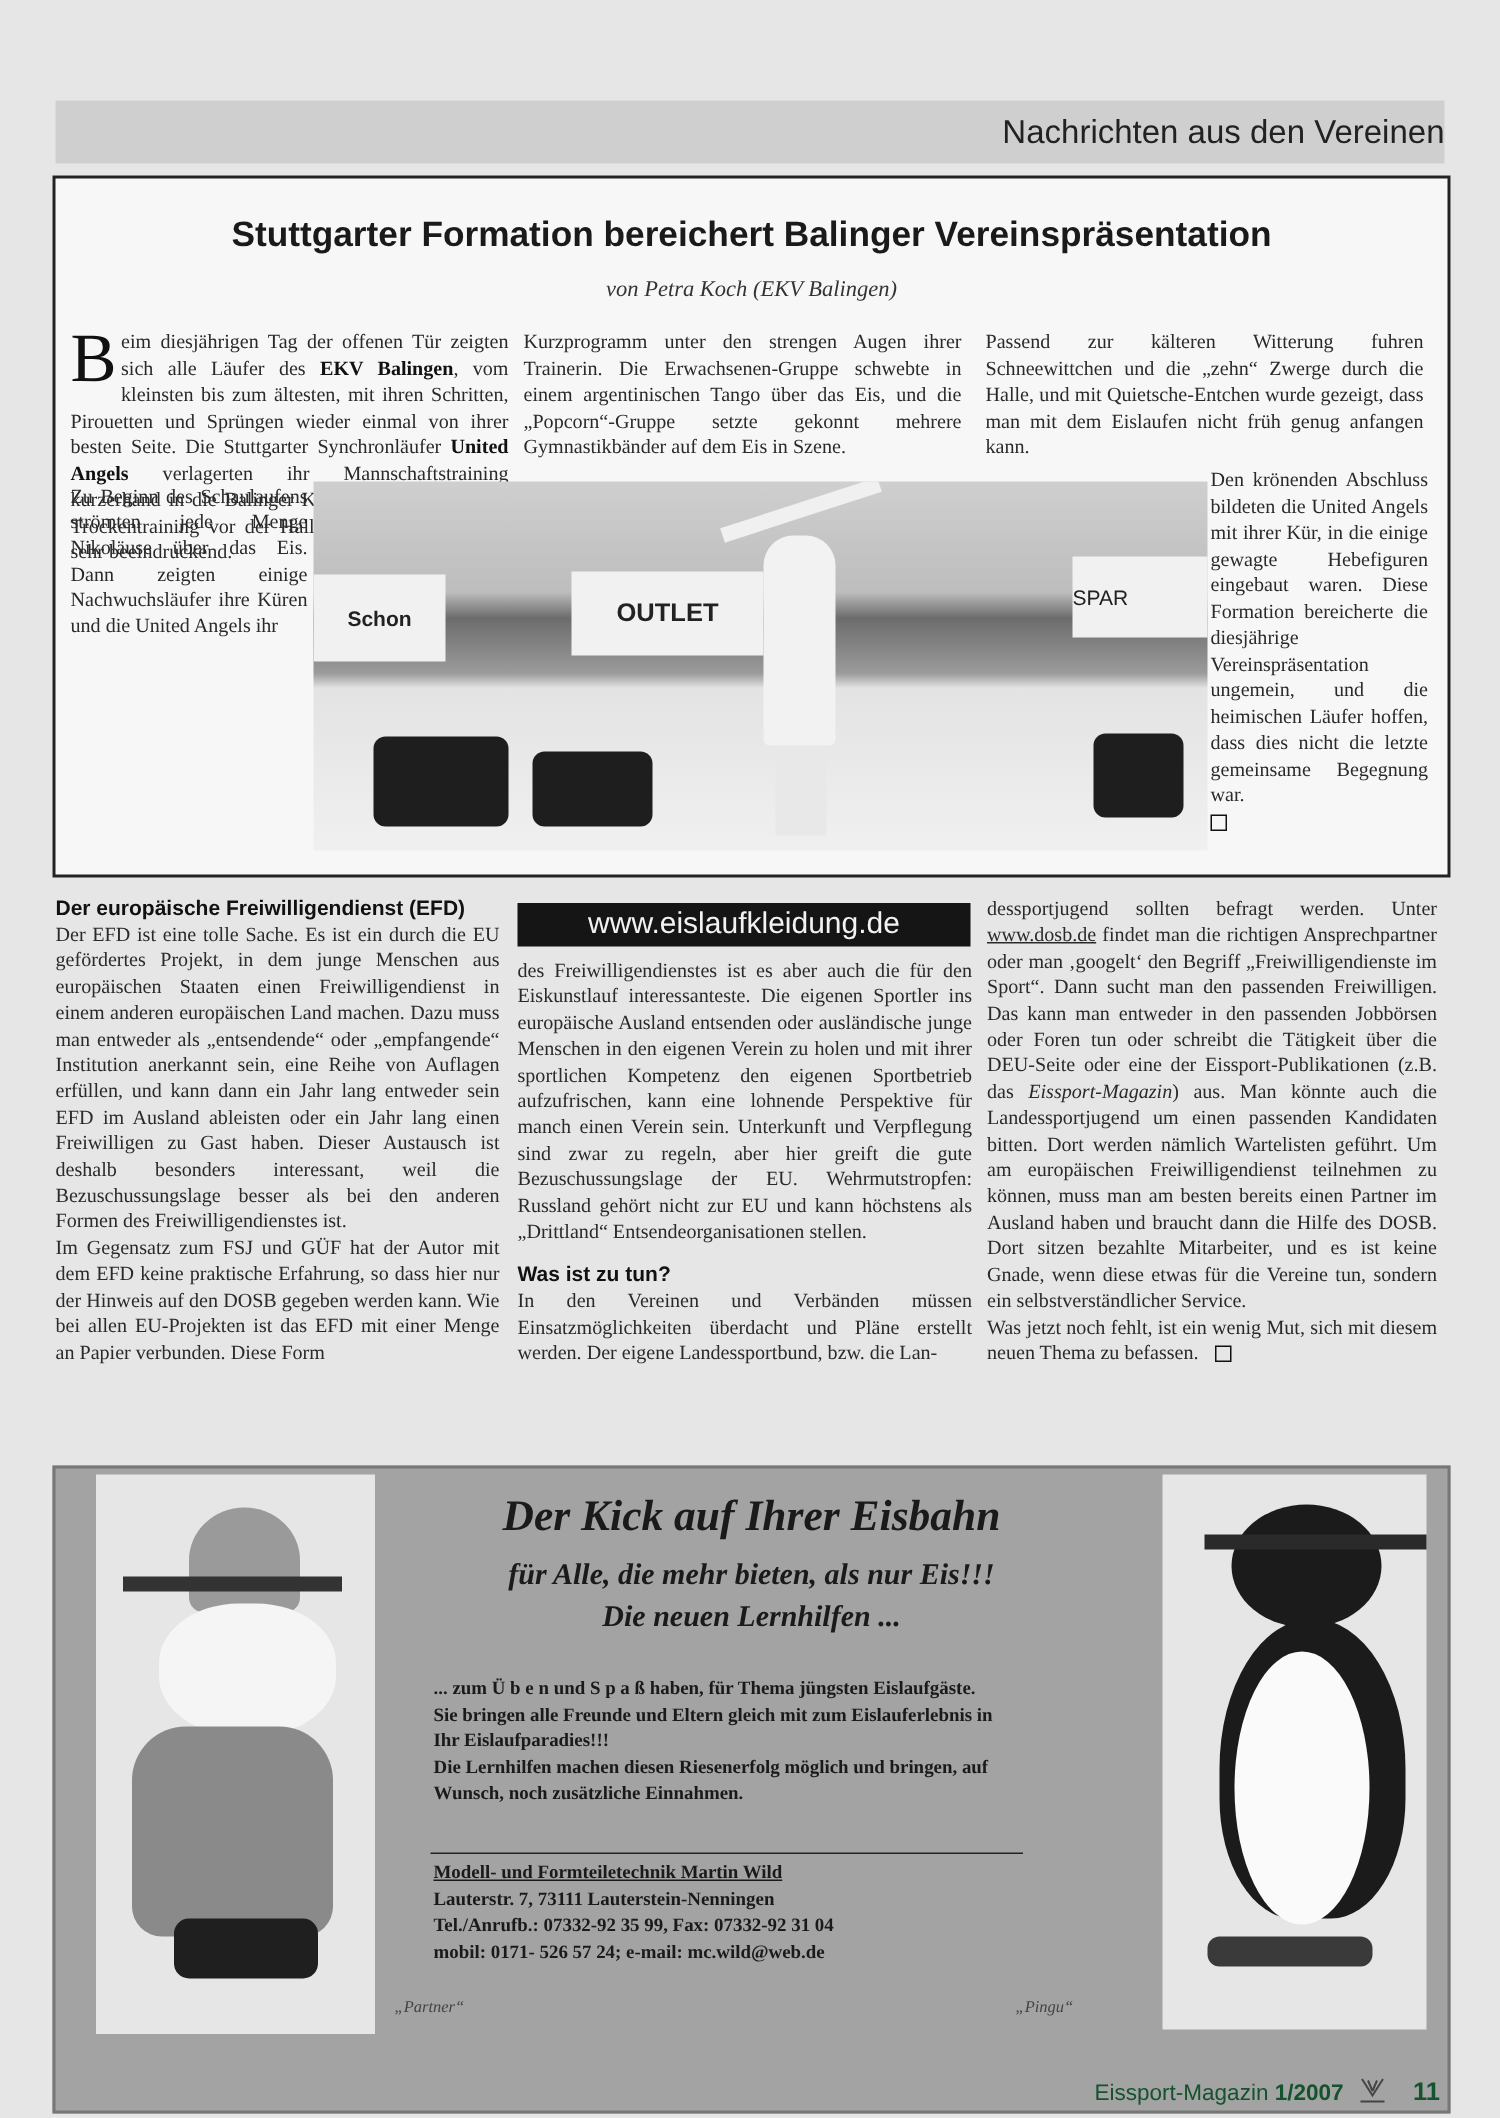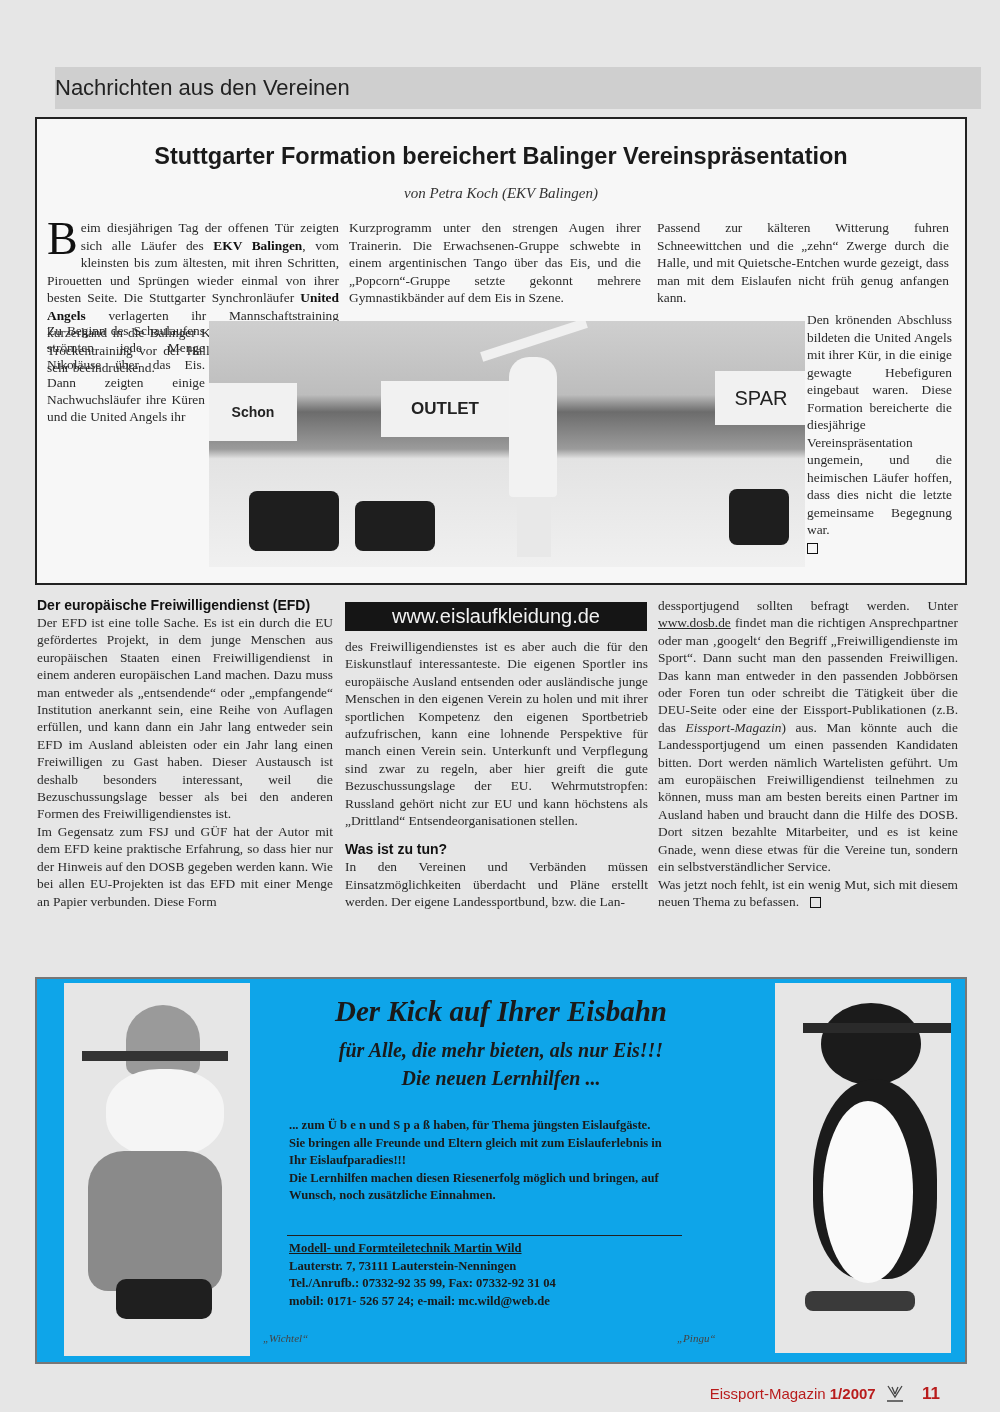--- a/index.html
+++ b/index.html
@@ -6,21 +6,21 @@
   body {
     width: 1000px; height: 1412px; position: relative; overflow: hidden;
     background: #e6e6e6;
     font-family: "Liberation Serif", serif;
     color: #222;
   }
   .sec-header {
     position: absolute; left: 37px; top: 67px; width: 926px; height: 42px;
     background: #cfcfcf;
     font-family: "Liberation Sans", sans-serif;
-    font-size: 22px; color: #222; text-align: left; line-height: 42px; margin-left: 18px;
+    font-size: 22px; color: #222; text-align: right; line-height: 42px;
   }
   .article-box {
     position: absolute; left: 35px; top: 117px; width: 932px; height: 468px;
     background: #f7f7f7; border: 2px solid #222; box-sizing: border-box;
   }
   .article-title {
     position: absolute; left: 0; right: 0; top: 24px; text-align: center;
     font-family: "Liberation Sans", sans-serif; font-weight: bold;
     font-size: 23.5px; color: #1a1a1a;
   }
@@ -40,30 +40,30 @@
   .ph-ad { position: absolute; background: #f1f1f1; font-family: "Liberation Sans", sans-serif; color: #222; font-weight: bold; text-align: center; }
   .ph-fig { position: absolute; background: #1e1e1e; border-radius: 8px; }
   .checkbox-sym { display: inline-block; width: 9px; height: 9px; border: 1.5px solid #111; vertical-align: middle; }
   .sub-head { font-family: "Liberation Sans", sans-serif; font-weight: bold; font-size: 14px; line-height: 17px; color: #111; }
   .url-banner {
     position: absolute; left: 345px; top: 602px; width: 302px; height: 29px;
     background: #151515; color: #f2f2f2; text-align: center;
     font-family: "Liberation Sans", sans-serif; font-size: 20px; line-height: 29px;
   }
   .ad-box {
-    position: absolute; left: 35px; top: 977px; width: 932px; height: 387px;
-    background: #0ea5e9; border: 2px solid #777; box-sizing: border-box;
+    position: absolute; left: 35px; top: 977px; width: 932px; height: 432px;
+    background: #a3a3a3; border: 2px solid #777; box-sizing: border-box;
   }
   .ad-title { position: absolute; left: 0; right: 0; top: 16px; text-align: center; font-style: italic; font-weight: bold; font-size: 29px; color: #1a1a1a; }
   .ad-sub { position: absolute; left: 0; right: 0; text-align: center; font-style: italic; font-weight: bold; font-size: 20px; color: #1a1a1a; }
   .ad-body { position: absolute; left: 252px; width: 392px; font-weight: bold; font-size: 12.6px; line-height: 17.5px; color: #1a1a1a; }
   .ad-rule { position: absolute; left: 250px; width: 395px; top: 256px; border-top: 1.5px solid #222; }
   .caption { position: absolute; font-style: italic; font-size: 11px; color: #444; }
   .figure-photo { position: absolute; background: #e6e6e6; overflow: hidden; }
-  .footer { position: absolute; right: 60px; top: 1384px; font-family: "Liberation Sans", sans-serif; font-size: 15px; color: #b91c1c; }
+  .footer { position: absolute; right: 40px; top: 1384px; font-family: "Liberation Sans", sans-serif; font-size: 15px; color: #14532d; }
   .footer b { font-weight: bold; }
   .page-num { font-weight: bold; font-size: 17px; margin-left: 8px; }
   .logo { display: inline-block; vertical-align: middle; margin: 0 4px; }
   a.lnk { color: #2a2a2a; text-decoration: underline; }
 </style>
 </head>
 <body>
 
 <div class="sec-header">Nachrichten aus den Vereinen</div>
 
@@ -74,21 +74,21 @@
   <div class="col txt" style="left:10px; top:100px; width:292px;">
     <span class="dropcap">B</span><span>eim diesjährigen Tag der offenen Tür zeigten sich alle Läufer des </span><b>EKV Balingen</b><span>, vom kleinsten bis zum ältesten, mit ihren Schritten, Pirouetten und Sprüngen wieder einmal von ihrer besten Seite. Die Stuttgarter Synchronläufer </span><b>United Angels</b><span> verlagerten ihr Mannschaftstraining kurzerhand in die Balinger Kunsteisbahn. Schon das Trockentraining vor der Halle war für die Balinger sehr beeindruckend.</span>
   </div>
 
   <div class="col txt" style="left:312px; top:100px; width:292px;">Kurzprogramm unter den strengen Augen ihrer Trainerin. Die Erwachsenen-Gruppe schwebte in einem argentinischen Tango über das Eis, und die „Popcorn“-Gruppe setzte gekonnt mehrere Gymnastikbänder auf dem Eis in Szene.</div>
   <div class="col txt" style="left:620px; top:100px; width:292px;">Passend zur kälteren Witterung fuhren Schneewittchen und die „zehn“ Zwerge durch die Halle, und mit Quietsche-Entchen wurde gezeigt, dass man mit dem Eislaufen nicht früh genug anfangen kann.</div>
 
   <div class="photo">
     <div class="ph-ad" style="left:0;top:62px;width:88px;height:58px;font-size:14px;line-height:58px;">Schon</div>
     <div class="ph-ad" style="left:172px;top:60px;width:128px;height:56px;font-size:17px;line-height:56px;">OUTLET</div>
-    <div class="ph-ad" style="left:506px;top:50px;width:92px;height:54px;font-size:20px;line-height:54px;font-weight:normal;text-align:center;padding-right:4px;">SPAR</div>
+    <div class="ph-ad" style="left:506px;top:50px;width:92px;height:54px;font-size:14px;line-height:54px;font-weight:normal;text-align:left;padding-right:4px;">SPAR</div>
     <div style="position:absolute;left:300px;top:36px;width:48px;height:140px;background:#f2f2f2;border-radius:20px 20px 4px 4px;"></div>
     <div style="position:absolute;left:308px;top:176px;width:34px;height:60px;background:#e8e8e8;"></div>
     <div style="position:absolute;left:270px;top:14px;width:110px;height:10px;background:#f0f0f0;transform:rotate(-18deg);"></div>
     <div class="ph-fig" style="left:40px;top:170px;width:90px;height:60px;"></div>
     <div class="ph-fig" style="left:146px;top:180px;width:80px;height:50px;"></div>
     <div class="ph-fig" style="left:520px;top:168px;width:60px;height:56px;"></div>
   </div>
 
   <div class="col txt" style="left:10px; top:188px; width:158px; line-height:17.3px;">
     <span style="visibility:hidden">·</span>
@@ -153,21 +153,21 @@
   </div>
 
   <div class="figure-photo" style="left:738px; top:4px; width:176px; height:370px;">
     <div style="position:absolute;left:46px;top:20px;width:100px;height:82px;background:#1b1b1b;border-radius:50%;"></div>
     <div style="position:absolute;left:28px;top:40px;width:150px;height:10px;background:#2a2a2a;"></div>
     <div style="position:absolute;left:38px;top:96px;width:124px;height:200px;background:#1b1b1b;border-radius:50% 50% 40% 40%;"></div>
     <div style="position:absolute;left:48px;top:118px;width:90px;height:182px;background:#fafafa;border-radius:50%;"></div>
     <div style="position:absolute;left:30px;top:308px;width:110px;height:20px;background:#3a3a3a;border-radius:8px;"></div>
   </div>
 
-  <div class="caption" style="left:226px; top:353px;">„Wichtel“</div>
+  <div class="caption" style="left:226px; top:353px;">„Partner“</div>
   <div class="caption" style="left:640px; top:353px;">„Pingu“</div>
 </div>
 
 <div class="footer">
   <span>Eissport-Magazin</span>
   <b>1/2007</b>
   <span class="logo">
     <svg width="22" height="20" viewBox="0 0 22 20">
         <path d="M4 2 L11 13 L18 2 M8 3 L11 10 M14 3 L11 10 M3 17 L19 17" stroke="#444" stroke-width="1.3" fill="none"></path>
       </svg>

